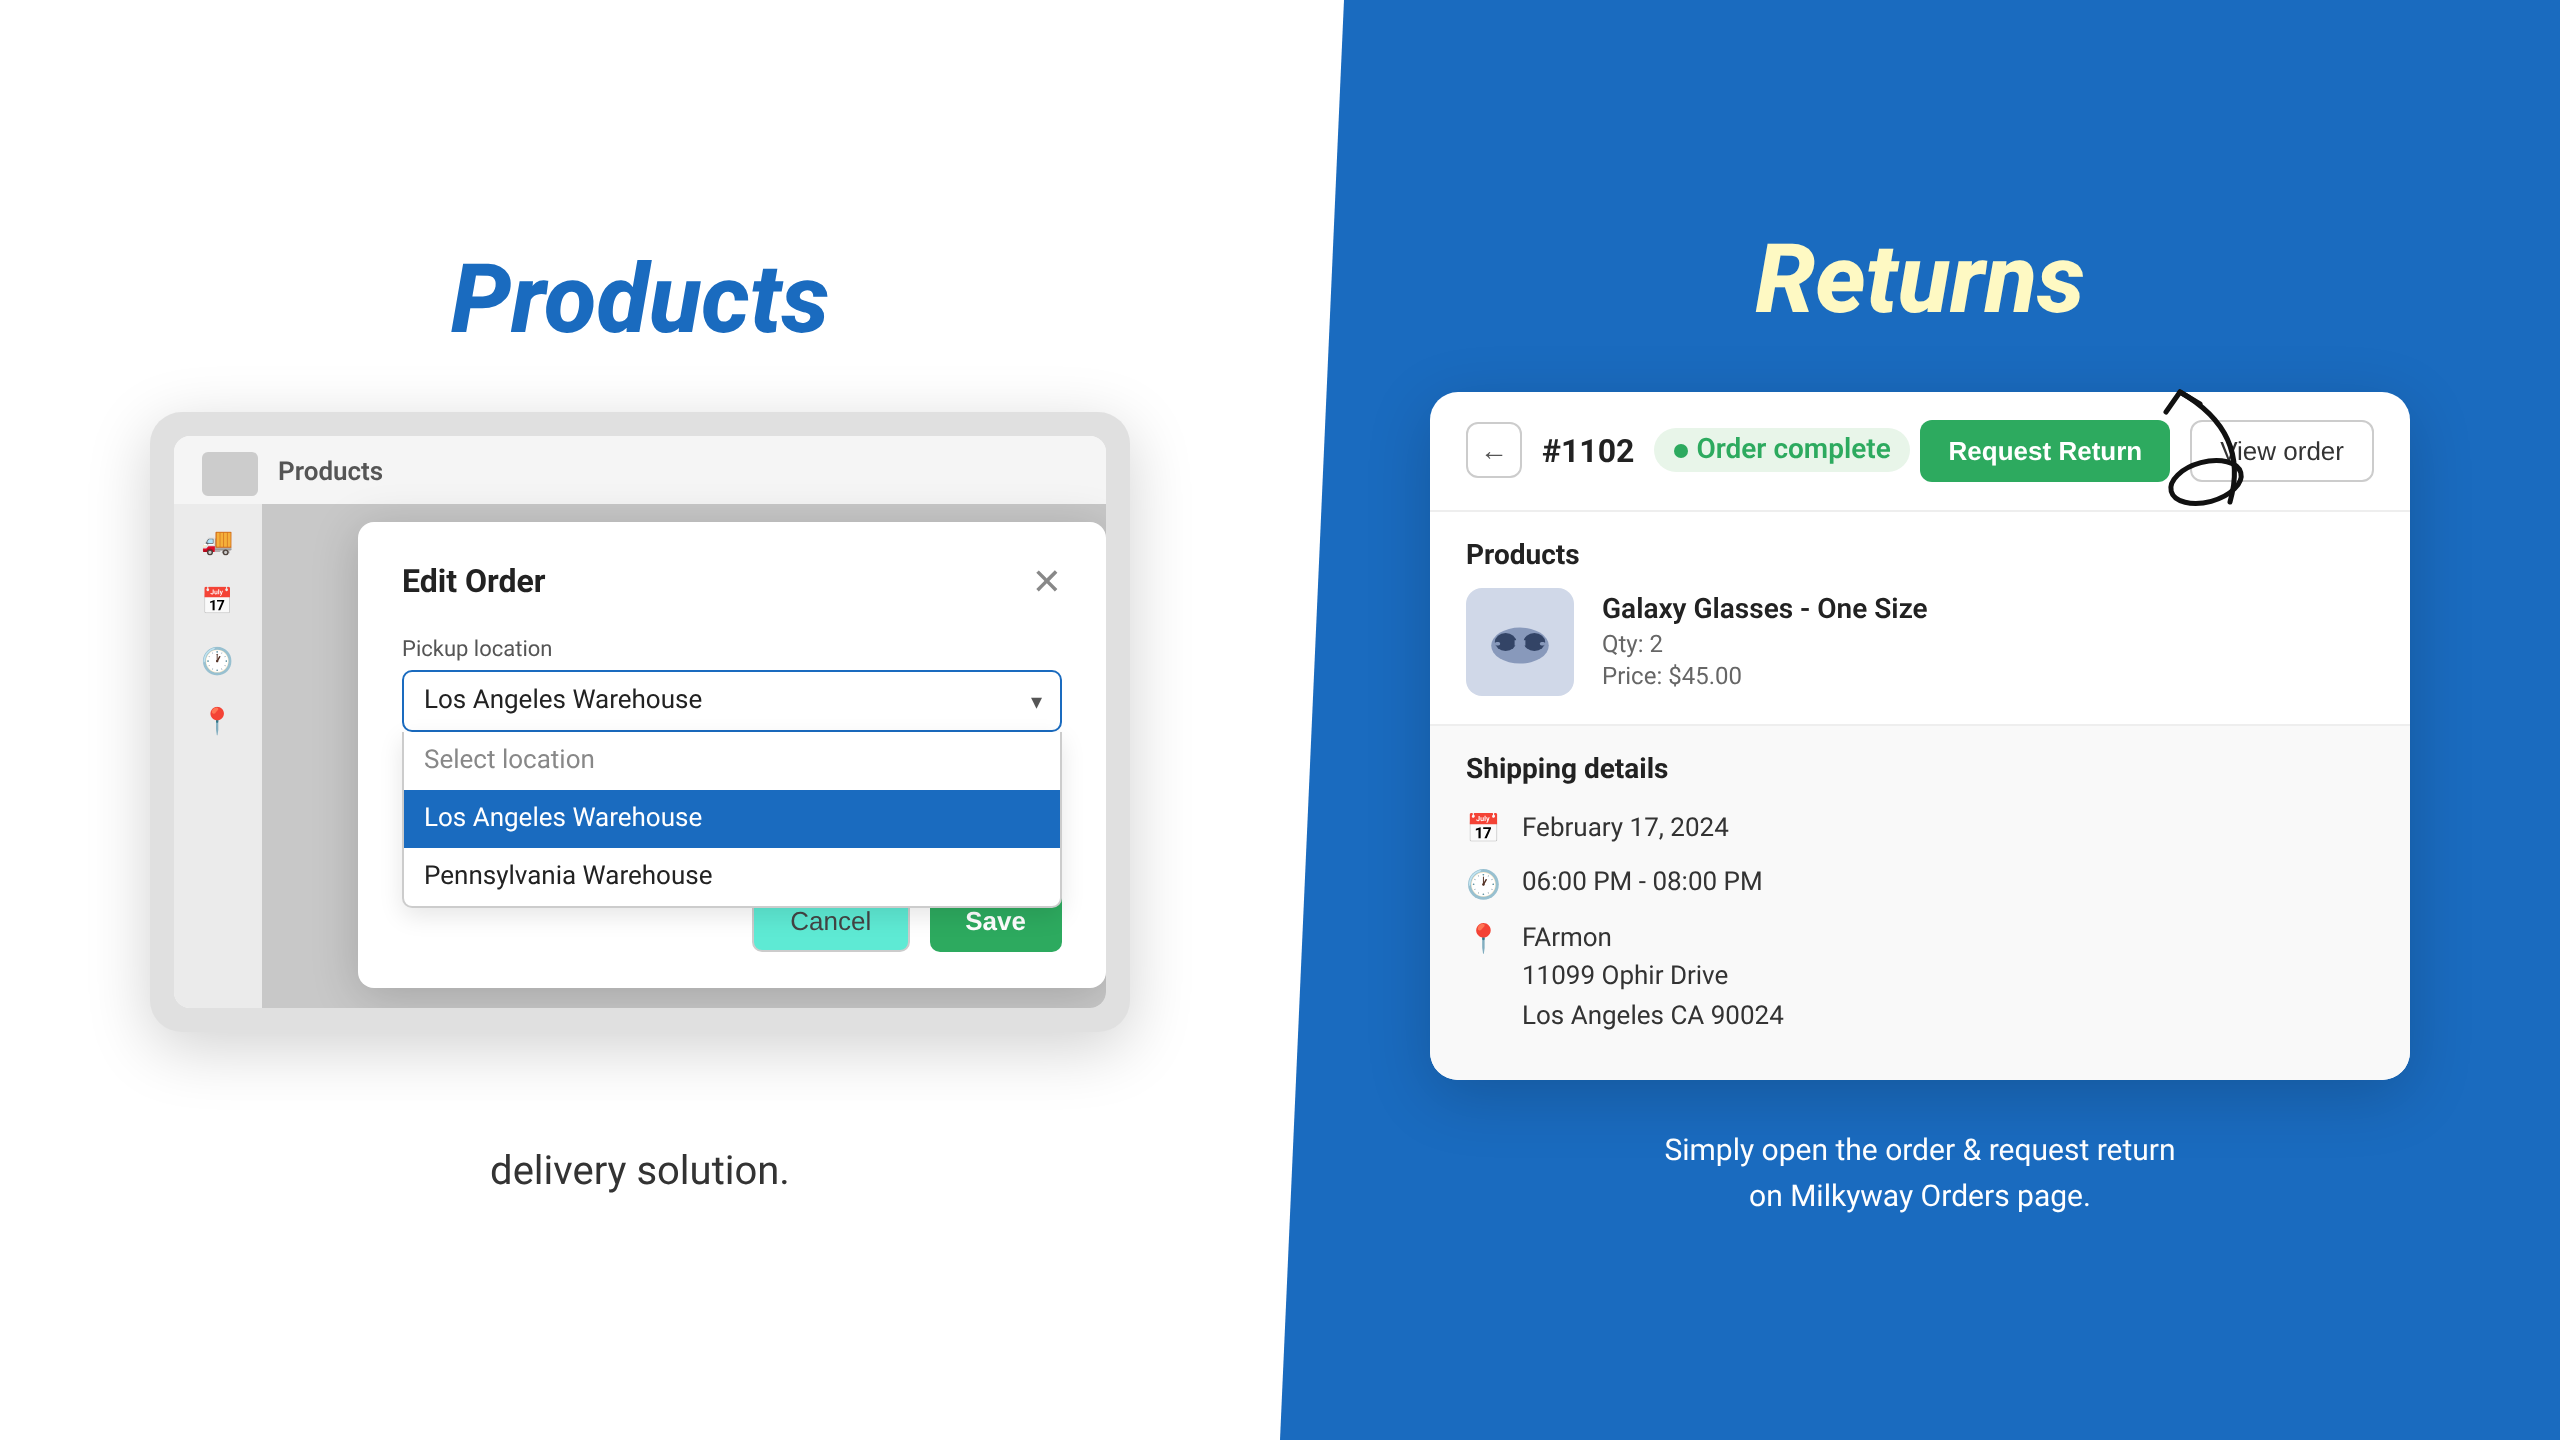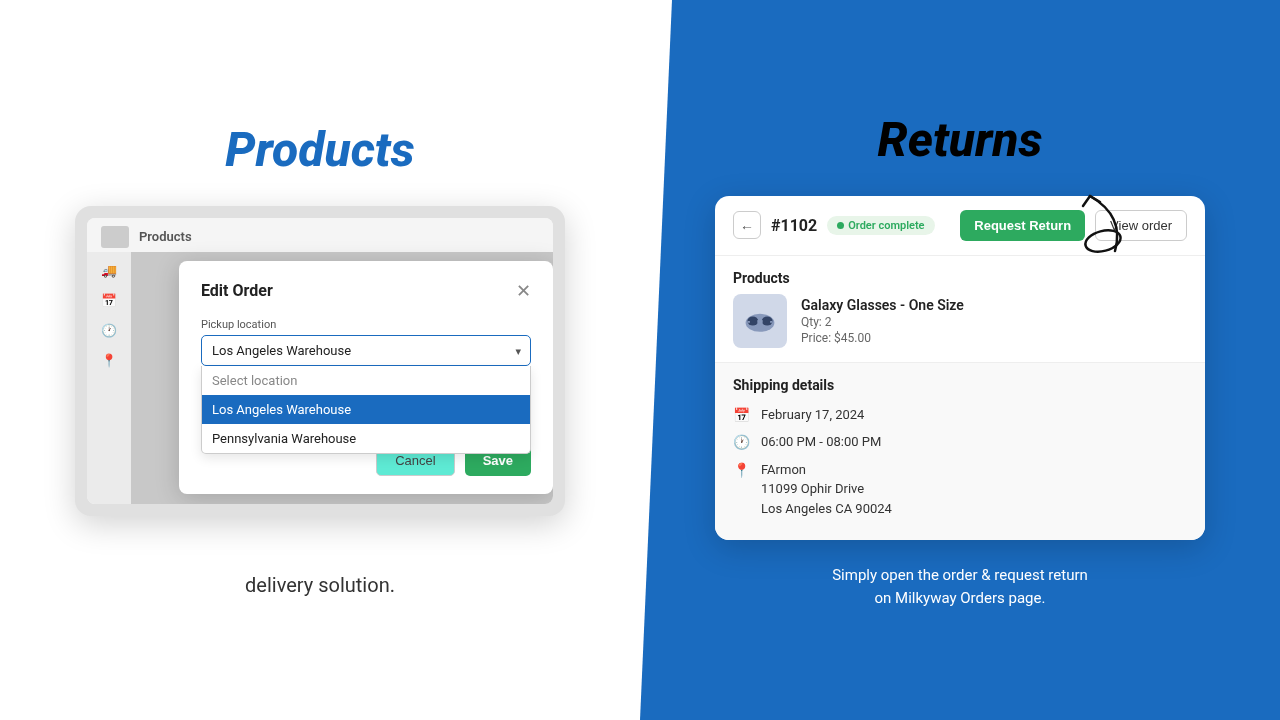--- a/index.html
+++ b/index.html
@@ -40,21 +40,21 @@
       font-size: 48px;
       font-weight: 800;
       color: #1a6bbf;
       margin-bottom: 28px;
       font-style: italic;
     }
 
     .section-title-returns {
       font-size: 48px;
       font-weight: 800;
-      color: #000000;
+      color: #fef9c3;
       margin-bottom: 28px;
       font-style: italic;
       text-align: center;
     }
 
     .section-desc {
       font-size: 20px;
       color: #333;
       text-align: center;
       margin-top: 24px;
@@ -360,21 +360,21 @@
       font-size: 16px;
       font-weight: 700;
       color: #222;
     }
 
     .order-status-badge {
       background: #e8f5e9;
       color: #2daa5f;
       border-radius: 20px;
       padding: 3px 10px;
-      font-size: 11px;
+      font-size: 14px;
       font-weight: 600;
       display: flex;
       align-items: center;
       gap: 4px;
     }
 
     .status-dot {
       width: 7px;
       height: 7px;
       background: #2daa5f;

